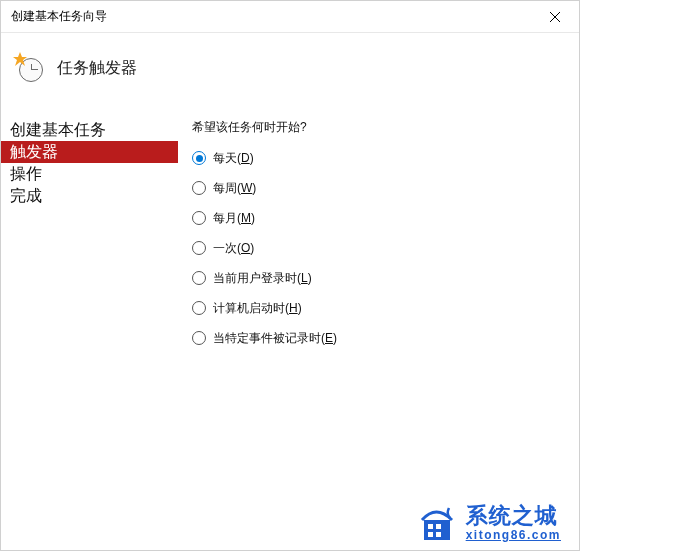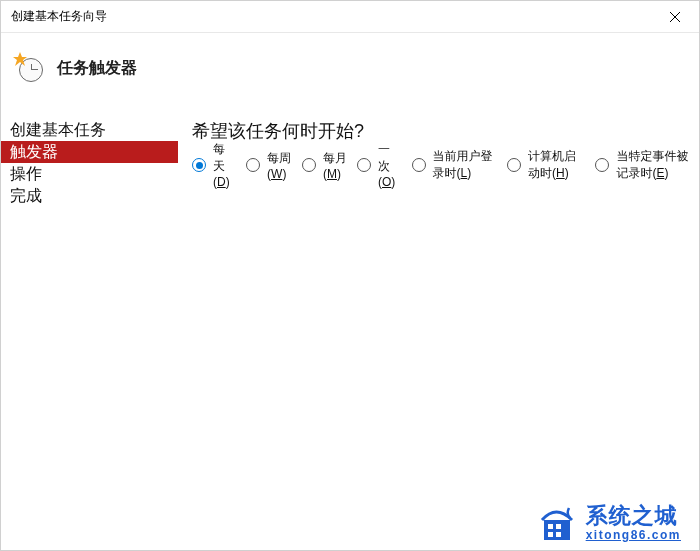--- a/index.html
+++ b/index.html
@@ -10,21 +10,21 @@
     body {
       font-family: "Microsoft YaHei", "Segoe UI", Tahoma, Arial, sans-serif;
       font-size: 12px;
       background: #fff;
       width: 700px;
       height: 551px;
       position: relative;
       overflow: hidden;
     }
     .window {
-      width: 700px;
+      width: 580px;
       height: 551px;
       background: #fff;
       border: 1px solid #d0d0d0;
       position: relative;
     }
     .titlebar {
       height: 32px;
       display: flex;
       align-items: center;
       justify-content: space-between;
@@ -90,21 +90,21 @@
     .header-icon .spark {
       position: absolute;
       top: -2px;
       left: -2px;
       width: 14px;
       height: 14px;
     }
     .header-title {
       font-size: 16px;
       color: #222;
-      font-weight: 700;
+      font-weight: 400;
     }
     .content-area {
       display: flex;
       height: calc(100% - 102px);
     }
     .sidebar {
       width: 177px;
       padding-top: 16px;
       background: #fff;
     }
@@ -119,26 +119,27 @@
     .sidebar-item.active {
       background: #b91c1c;
       color: #fff;
     }
     .main {
       flex: 1;
       padding-top: 16px;
       padding-left: 14px;
     }
     .question {
-      font-size: 18px;
+      font-size: 12px;
       color: #111;
       margin-bottom: 12px;
     }
     .radio-list {
       display: flex;
+      flex-direction: column;
       gap: 10px;
     }
     .radio-item {
       display: flex;
       align-items: center;
       gap: 7px;
       cursor: pointer;
       font-size: 12px;
       color: #111;
       height: 20px;

